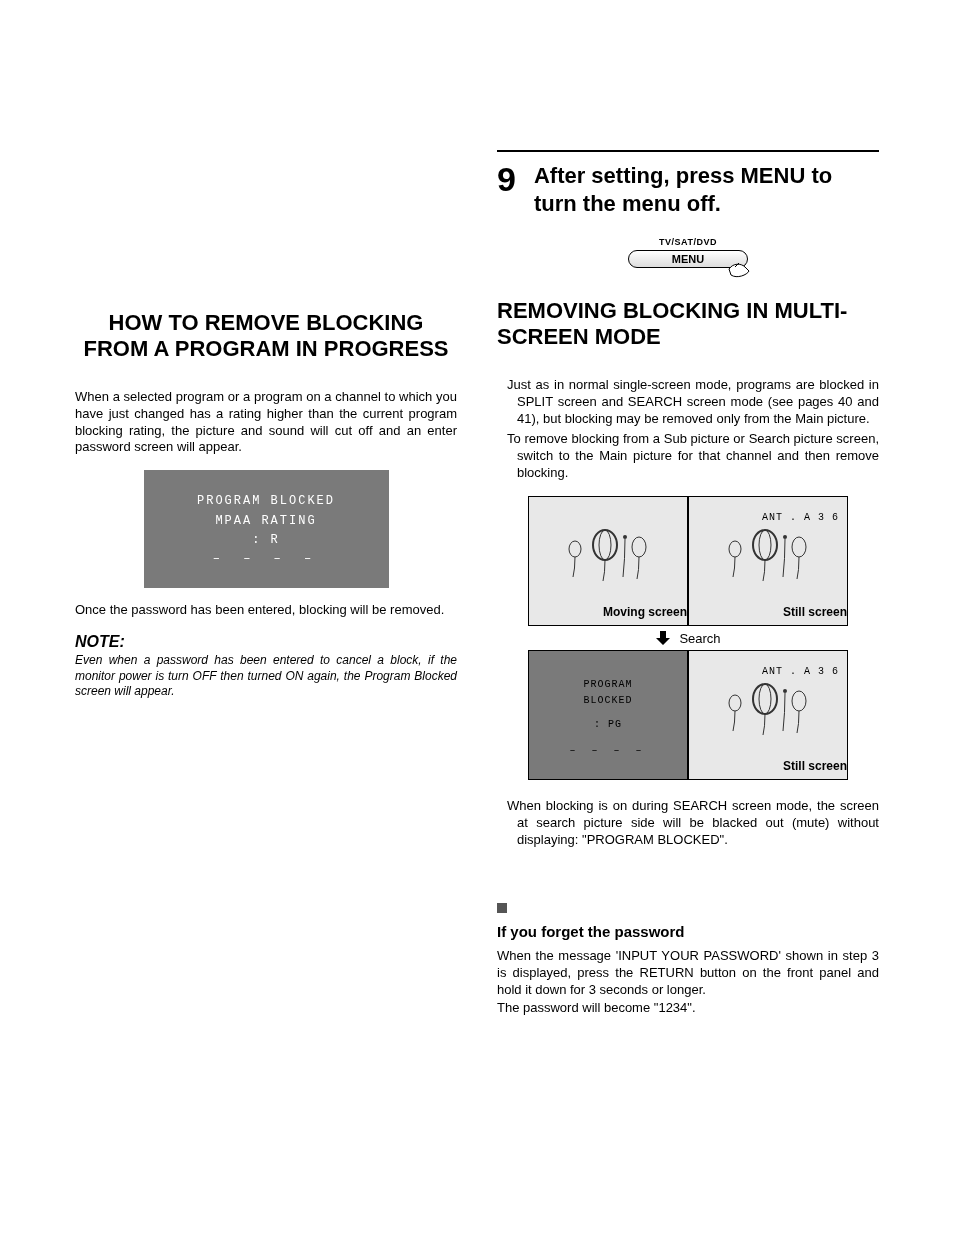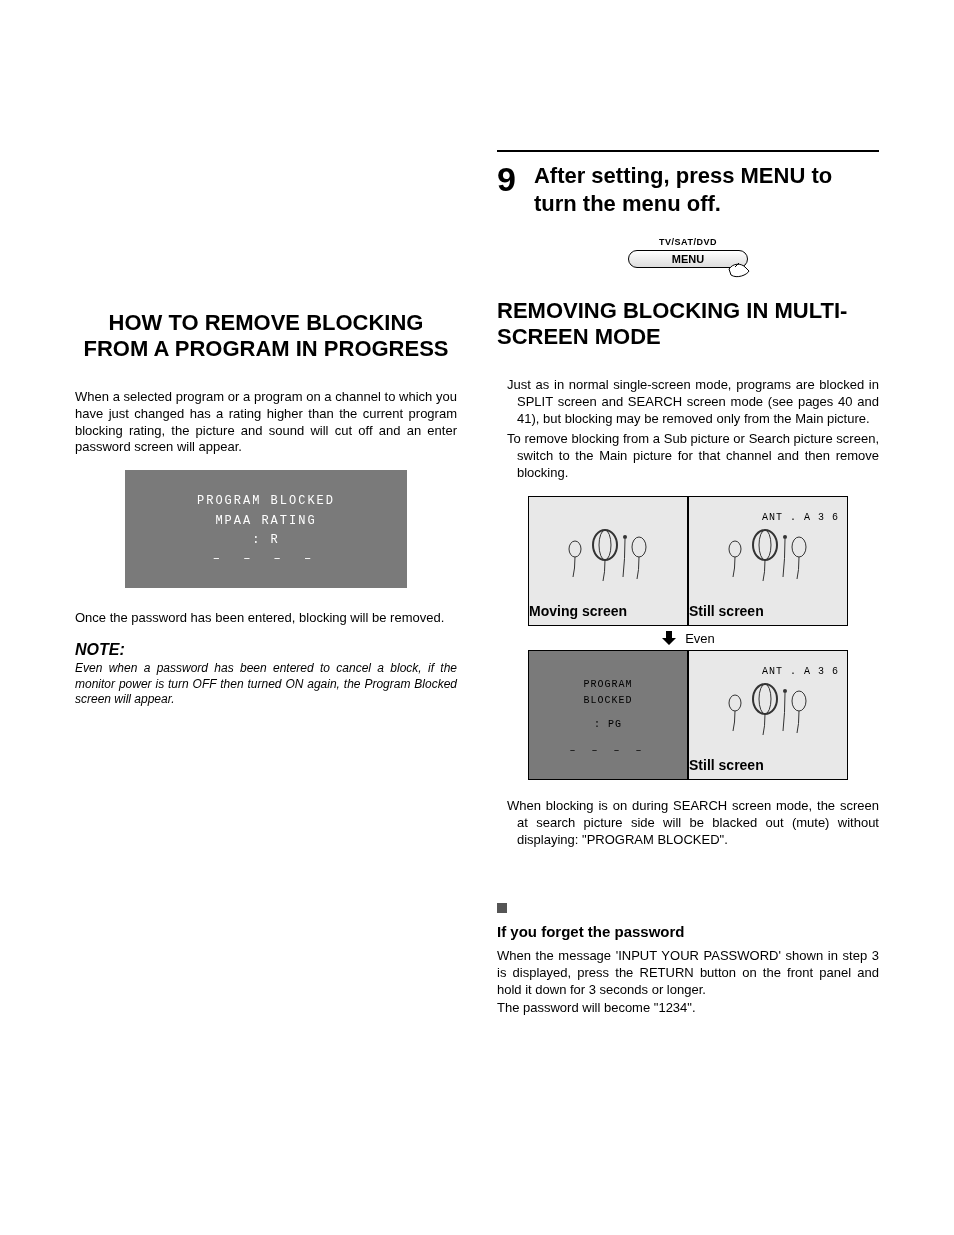--- a/index.html
+++ b/index.html
@@ -79,29 +79,29 @@
     margin-bottom: 2px;
   }
   .note-body {
     font-size: 12px;
     font-style: italic;
     line-height: 1.3;
     text-align: justify;
   }
 
   .osd-box {
-    width: 282px;
+    width: 245px;
     height: 118px;
     background: #7a7a7a;
     color: #fff;
     text-align: center;
     font-family: "Courier New", monospace;
     font-size: 12px;
     letter-spacing: 2px;
-    margin: 0 auto 22px auto;
+    margin: 0 auto 14px auto;
     padding-top: 22px;
     line-height: 1.6;
   }
   .osd-box .dashes { letter-spacing: 8px; }
 
   .rlist {
     font-size: 13px;
     line-height: 1.3;
     text-align: justify;
     margin-bottom: 14px;
@@ -120,22 +120,22 @@
     height: 130px;
     border: 1px solid #000;
     position: relative;
     background: #e8e8e8;
     overflow: hidden;
   }
   .dia-label {
     position: absolute;
     bottom: 6px;
     width: 100%;
-    text-align: left;
-    font-size: 14px;
+    text-align: right;
+    font-size: 12px;
     font-weight: 700;
   }
   .dia-ant {
     position: absolute;
     top: 15px;
     right: 8px;
     font-family: "Courier New", monospace;
     font-size: 10px;
     letter-spacing: 1px;
   }
@@ -265,21 +265,21 @@
               <path d="M76 28 Q76 42 74 50" fill="none" stroke="#333"></path>
             </svg>
           </div>
           <div class="dia-label">Still screen</div>
         </div>
       </div>
       <div class="block-arrow">
         <svg width="16" height="16" viewBox="0 0 16 16">
           <path d="M5 1 H11 V8 H15 L8 15 L1 8 H5 Z" fill="#000"></path>
         </svg>
-        <span>Even</span>
+        <span>Search</span>
       </div>
       <div class="dia-row">
         <div class="dia-cell dark">
           <div class="dark-inner">
             <div>PROGRAM</div>
             <div>BLOCKED</div>
             <div style="margin-top:8px">: PG</div>
             <div class="dshs">–  –  –  –</div>
           </div>
         </div>

